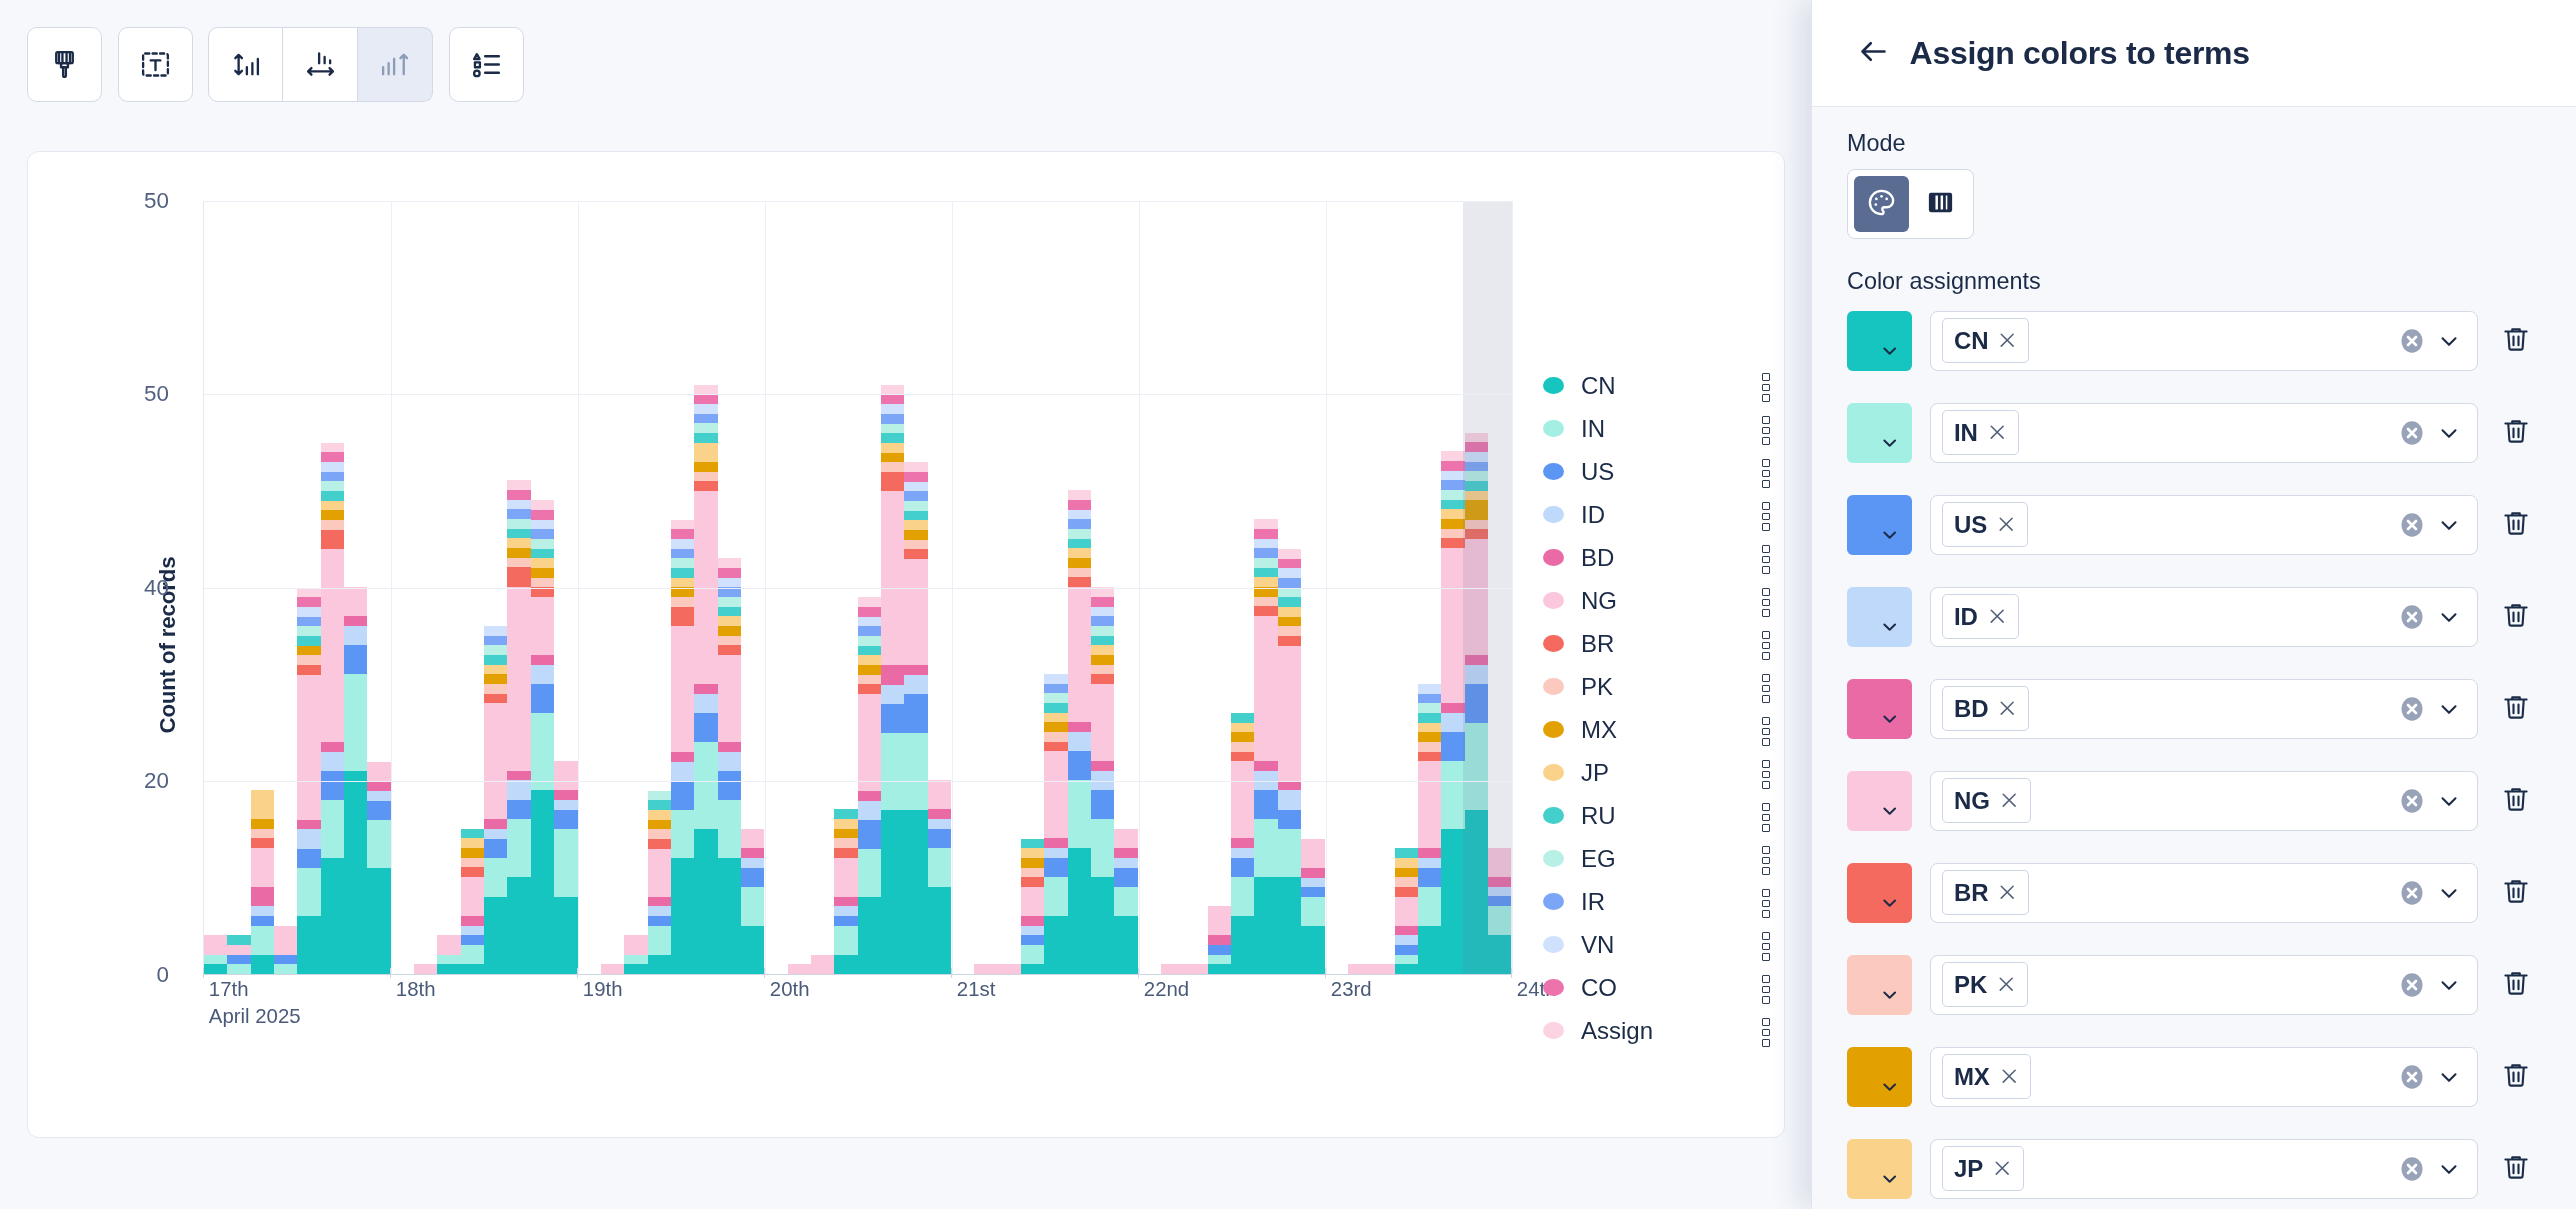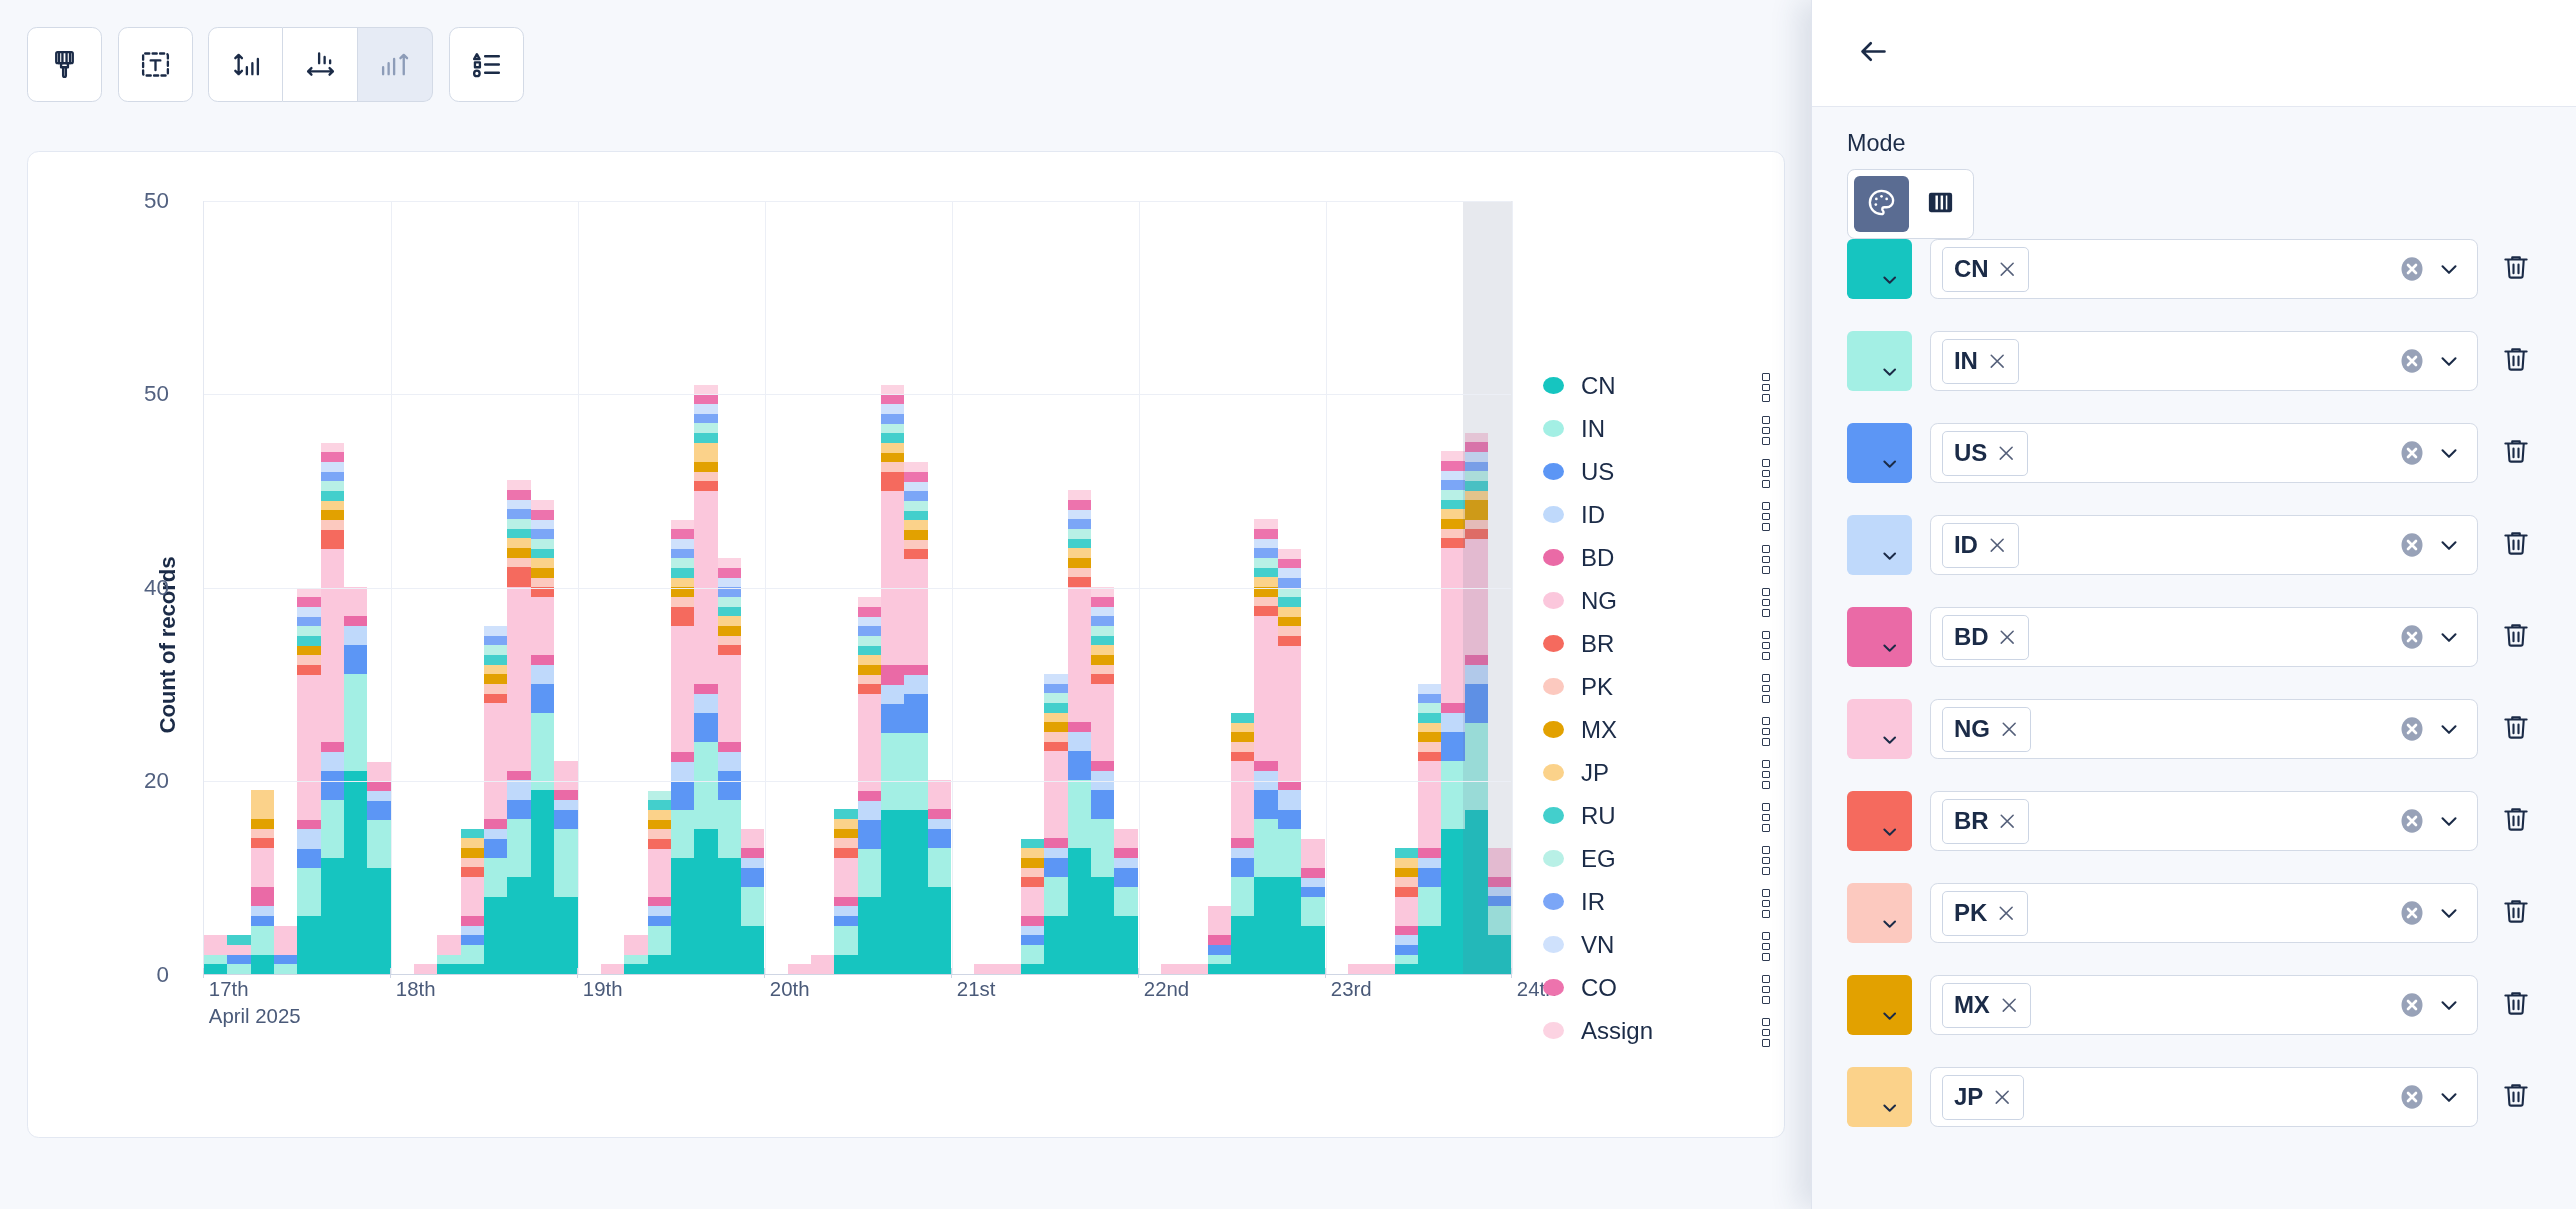--- a/index.html
+++ b/index.html
@@ -1052,20 +1052,21 @@
 
   <div id="panel">
     <div id="panel-header">
       <div id="back-button">
         <span>
           <svg width="33" height="33" viewBox="0 0 24 24" fill="none" stroke="#1b2b47" stroke-width="1.9" stroke-linecap="round" stroke-linejoin="round">
             <path d="M20 12H4M10 6l-6 6 6 6"></path>
           </svg>
         </span>
       </div>
+      <div id="panel-title">Assign colors to terms</div>
     </div>
 
     <div id="panel-body">
       <div id="palette-row">
         <div id="mode-col">
           <div class="field-label">Mode</div>
           <div id="mode-group">
             <div class="mode-btn selected">
               <span>
                 <svg width="31" height="31" viewBox="0 0 24 24" fill="none" stroke="#ffffff" stroke-width="1.8" stroke-linecap="round" stroke-linejoin="round">
@@ -1084,20 +1085,21 @@
                   <rect x="8.1" y="6.6" width="1.9" height="10.8" fill="#ffffff"></rect>
                   <rect x="12.1" y="6.6" width="1.9" height="10.8" fill="#ffffff"></rect>
                   <rect x="16.1" y="6.6" width="1.2" height="10.8" fill="#ffffff"></rect>
                 </svg>
               </span>
             </div>
           </div>
         </div>
       </div>
 
+      <div id="assignments-label">Color assignments</div>
       <div id="assignments">
           <div class="assign-row">
             <div class="color-chip" style="background: rgb(22, 197, 192);">
               <span class="chev"><svg width="21.4" height="21.4" viewBox="0 0 24 24" fill="none" stroke="#1b2b47" stroke-width="2.2" stroke-linecap="round" stroke-linejoin="round">
                   <path d="M6 9.5l6 6 6-6"></path>
                 </svg></span>
             </div>
             <div class="combo">
               <span class="pill">
                 <span>CN</span>

